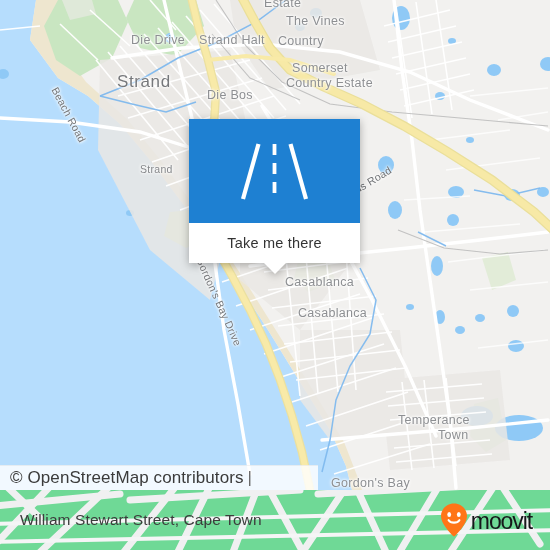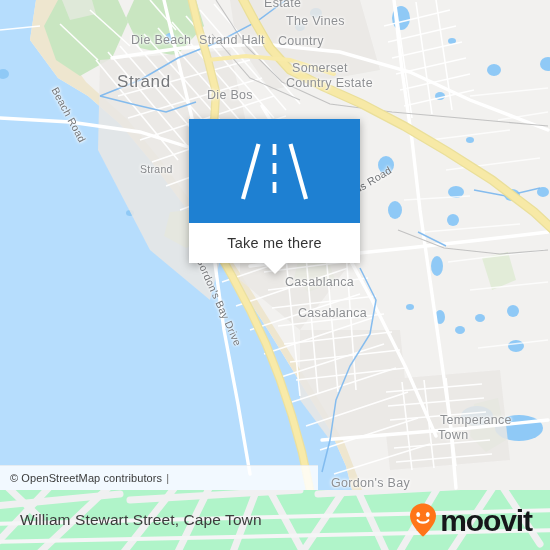--- a/index.html
+++ b/index.html
@@ -61,21 +61,21 @@
     position: absolute;
     left: 0;
     bottom: 0;
     height: 25px;
     min-width: 318px;
     background: rgba(255,255,255,0.82);
     display: flex;
     align-items: center;
     padding: 0 23px 0 10px;
     box-sizing: border-box;
-    font-size: 11px;
+    font-size: 17px;
     color: #3b3b3b;
     letter-spacing: .1px;
     border-top: 1px solid rgba(0,0,0,0.05);
   }
   #attrib .sep { padding: 0 4px; color: #6a6a6a; }
 
   
   #popup {
     position: absolute;
     left: 189px;
@@ -114,21 +114,21 @@
   }
   .road-ico { position: absolute; left: 0; top: 0; width: 171px; height: 104px; }
 
   
   #footer {
     position: absolute;
     left: 0;
     top: 490px;
     width: 550px;
     height: 60px;
-    background: #86efac;
+    background: #22c55e;
     overflow: hidden;
   }
   #footer-watermark {
     position: absolute;
     left: 0; top: -6px;
     width: 550px; height: 72px;
     opacity: 1;
   }
   #footer-title {
     position: absolute;
@@ -144,22 +144,22 @@
   #brand {
     position: absolute;
     right: 18px;
     top: 0;
     height: 60px;
     display: flex;
     align-items: center;
     gap: 2px;
   }
   #brand-word {
-    font-size: 30px;
-    font-weight: 700;
+    font-size: 23px;
+    font-weight: 400;
     color: #16171a;
     letter-spacing: -1.1px;
     line-height: 1;
     position: relative;
     top: 1px;
   }
 </style>
 </head>
 <body>
 
@@ -360,33 +360,33 @@
                    L292,416 L302,452 L310,490" stroke="#f8eaa8" stroke-width="6"></path>
         </g>
 
         <g fill="none" stroke-linecap="round">
           <path d="M208,60 L246,56 L290,60 L334,74" stroke="#f8eaa8" stroke-width="4"></path>
         </g>
       </g>
     </svg>
 
     <div class="map-layer">
-      <div class="lbl place-med" style="left:131px;top:33px">Die Beach</div>
+      <div class="lbl place-med" style="left:131px;top:33px">Die Drive</div>
       <div class="lbl place-med" style="left:199px;top:33px">Strand Halt</div>
       <div class="lbl place-med" style="left:264px;top:-4px">Estate</div>
       <div class="lbl place-med" style="left:286px;top:14px">The Vines</div>
       <div class="lbl place-med" style="left:278px;top:34px">Country</div>
       <div class="lbl place-med" style="left:292px;top:61px">Somerset</div>
       <div class="lbl place-med" style="left:286px;top:76px">Country Estate</div>
       <div class="lbl place-big" style="left:117px;top:72px">Strand</div>
       <div class="lbl place-med" style="left:207px;top:88px">Die Bos</div>
       <div class="lbl station" style="left:140px;top:163px">Strand</div>
       <div class="lbl place-med" style="left:285px;top:275px">Casablanca</div>
       <div class="lbl place-med" style="left:298px;top:306px">Casablanca</div>
-      <div class="lbl place-med" style="left:440px;top:413px">Temperance</div>
+      <div class="lbl place-med" style="left:398px;top:413px">Temperance</div>
       <div class="lbl place-med" style="left:438px;top:428px">Town</div>
       <div class="lbl place-med" style="left:331px;top:476px">Gordon's Bay</div>
 
       <div class="lbl road" style="left:60px;top:85px;transform:rotate(62deg);transform-origin:left top">Beach Road</div>
       <div class="lbl road" style="left:205px;top:255px;transform:rotate(66deg);transform-origin:left top">Gordon's Bay Drive</div>
       <div class="lbl road-major" style="left:352px;top:185px;transform:rotate(-31deg);transform-origin:left top">us Road</div>
     </div>
 
     <div id="popup">
       <div id="popup-image">

